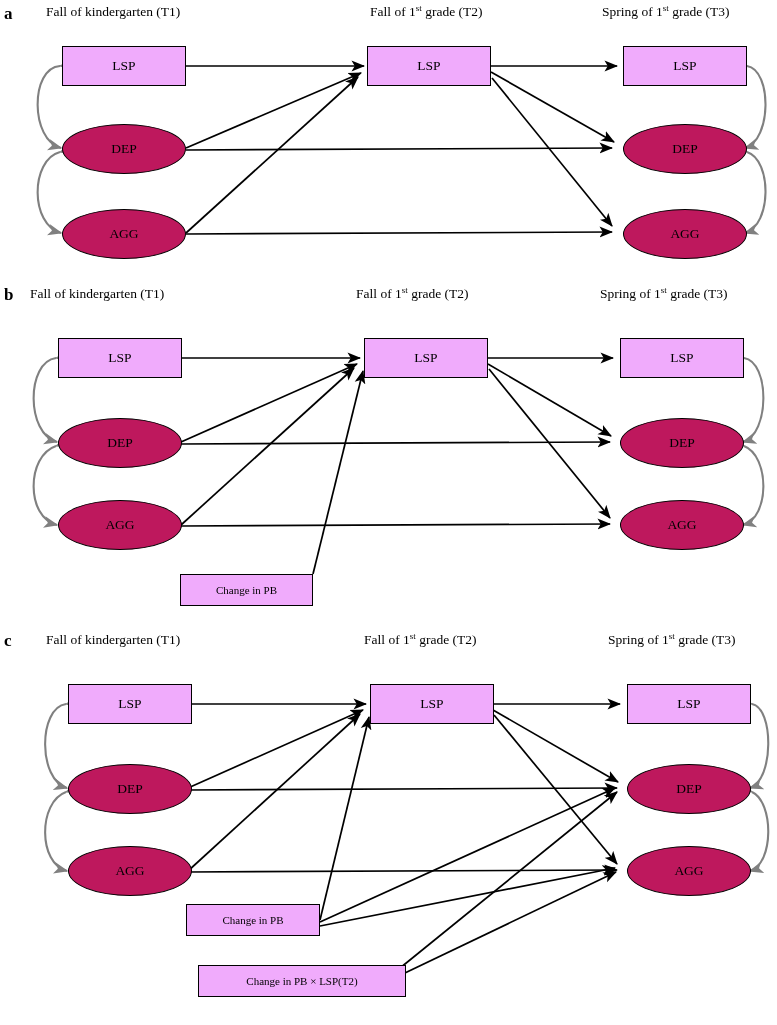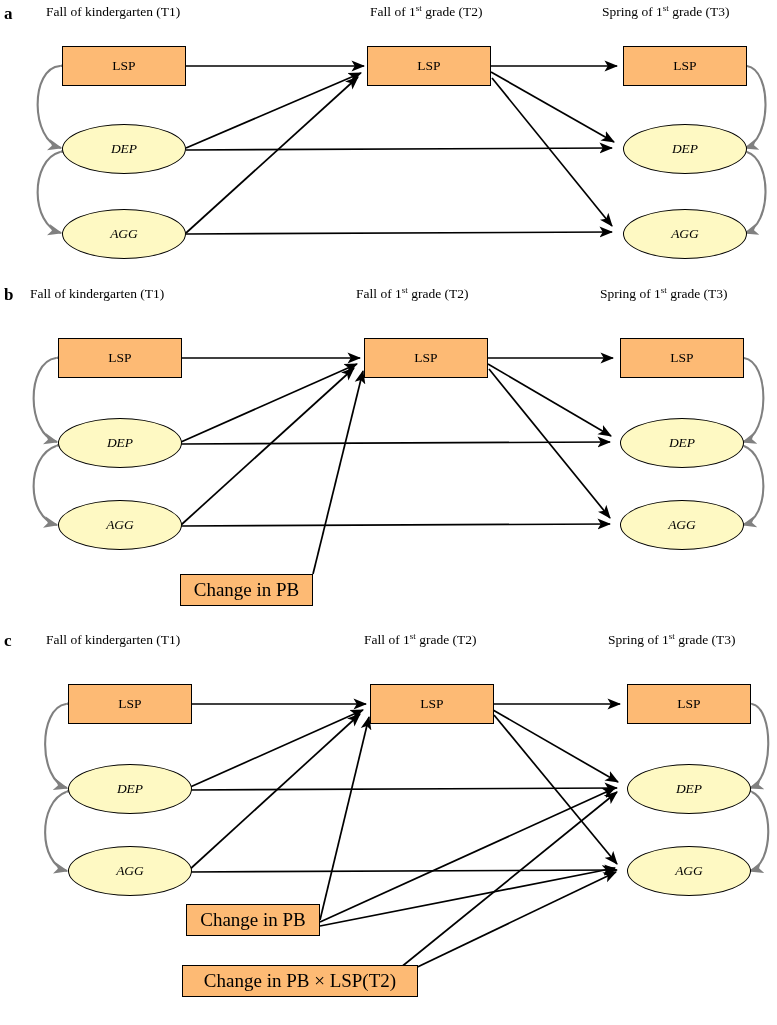--- a/index.html
+++ b/index.html
@@ -26,40 +26,39 @@
     white-space:nowrap;
     font-family:"Liberation Serif","DejaVu Serif",serif;
   }
   .col-header sup{font-size:9px;vertical-align:super;line-height:0;font-family:Liberation Serif, serif;}
 
   svg.diagram{position:absolute;left:0;top:0;overflow:visible;}
 
   .nodebox{
     position:absolute;
     border:1.4px solid #000;
-    background:#fdba74;
+    background:#f0abfc;
     box-sizing:border-box;
     display:flex;align-items:center;justify-content:center;
     font-size:13.5px;
     font-family:"Liberation Serif","DejaVu Serif",serif;
     z-index:3;
   }
   .nodeellipse{
     position:absolute;
     border:1.4px solid #000;
     border-radius:50%;
-    background:#fef9c3;
+    background:#be185d;
     box-sizing:border-box;
     display:flex;align-items:center;justify-content:center;
     font-size:13.5px;
     font-family:"Liberation Serif","DejaVu Serif",serif;
     z-index:3;
-    font-style:italic;
-  }
-  .wide-box{font-size:19px;}
+  }
+  .wide-box{font-size:11px;}
 </style>
 </head>
 <body>
 
 <div class="panel" id="panel-a">
 
   <div class="panel-letter" style="left:4px;top:5px;">a</div>
 
   <div class="col-header" style="left:46px;top:4px;">
     <span>Fall of kindergarten (T1)</span>
@@ -227,14 +226,14 @@
   <div class="nodeellipse" style="left:68px;top:144px;width:124px;height:50px;">DEP</div>
   <div class="nodeellipse" style="left:68px;top:226px;width:124px;height:50px;">AGG</div>
 
   <div class="nodebox" style="left:370px;top:64px;width:124px;height:40px;">LSP</div>
 
   <div class="nodebox" style="left:627px;top:64px;width:124px;height:40px;">LSP</div>
   <div class="nodeellipse" style="left:627px;top:144px;width:124px;height:50px;">DEP</div>
   <div class="nodeellipse" style="left:627px;top:226px;width:124px;height:50px;">AGG</div>
 
   <div class="nodebox wide-box" style="left:186px;top:284px;width:134px;height:32px;">Change in PB</div>
-  <div class="nodebox wide-box" style="left:182px;top:345px;width:236px;height:32px;">Change in PB × LSP(T2)</div>
+  <div class="nodebox wide-box" style="left:198px;top:345px;width:208px;height:32px;">Change in PB × LSP(T2)</div>
 </div>
 
 </body></html>

